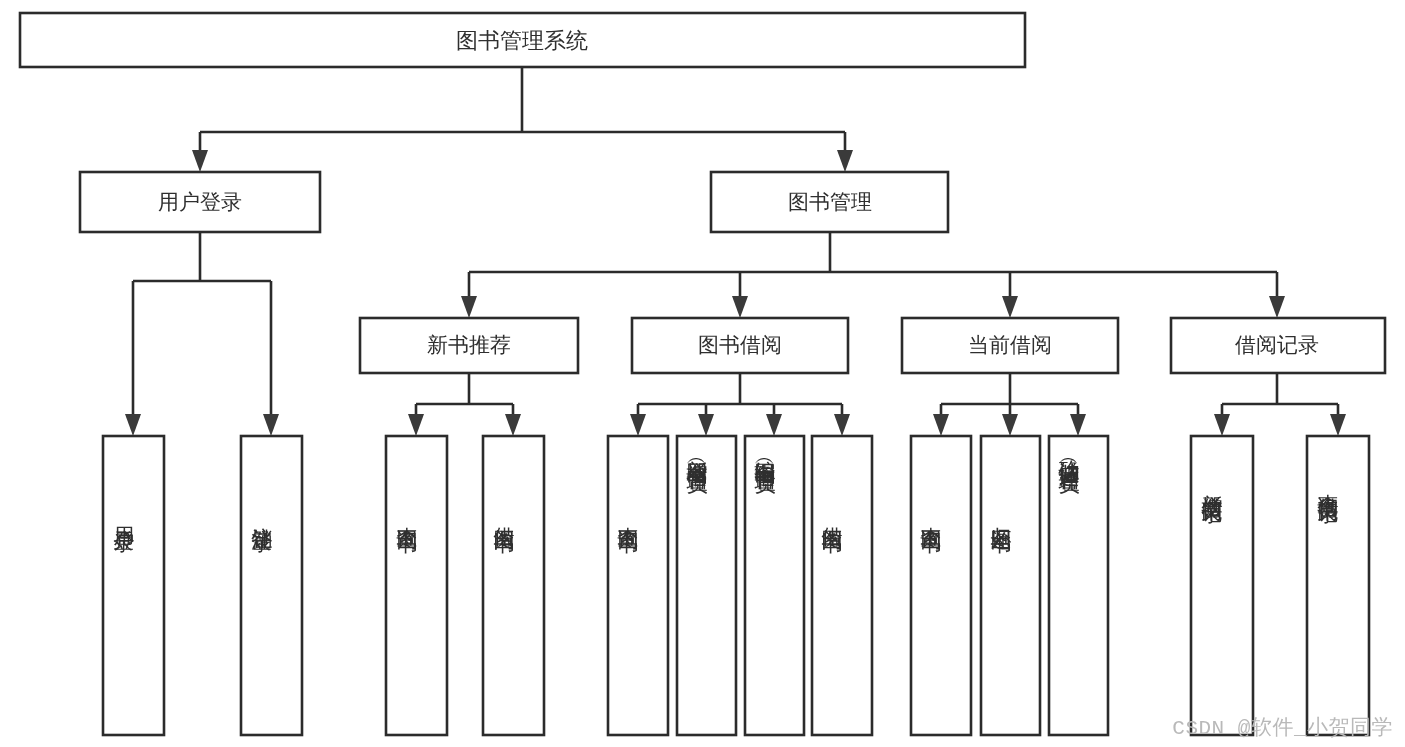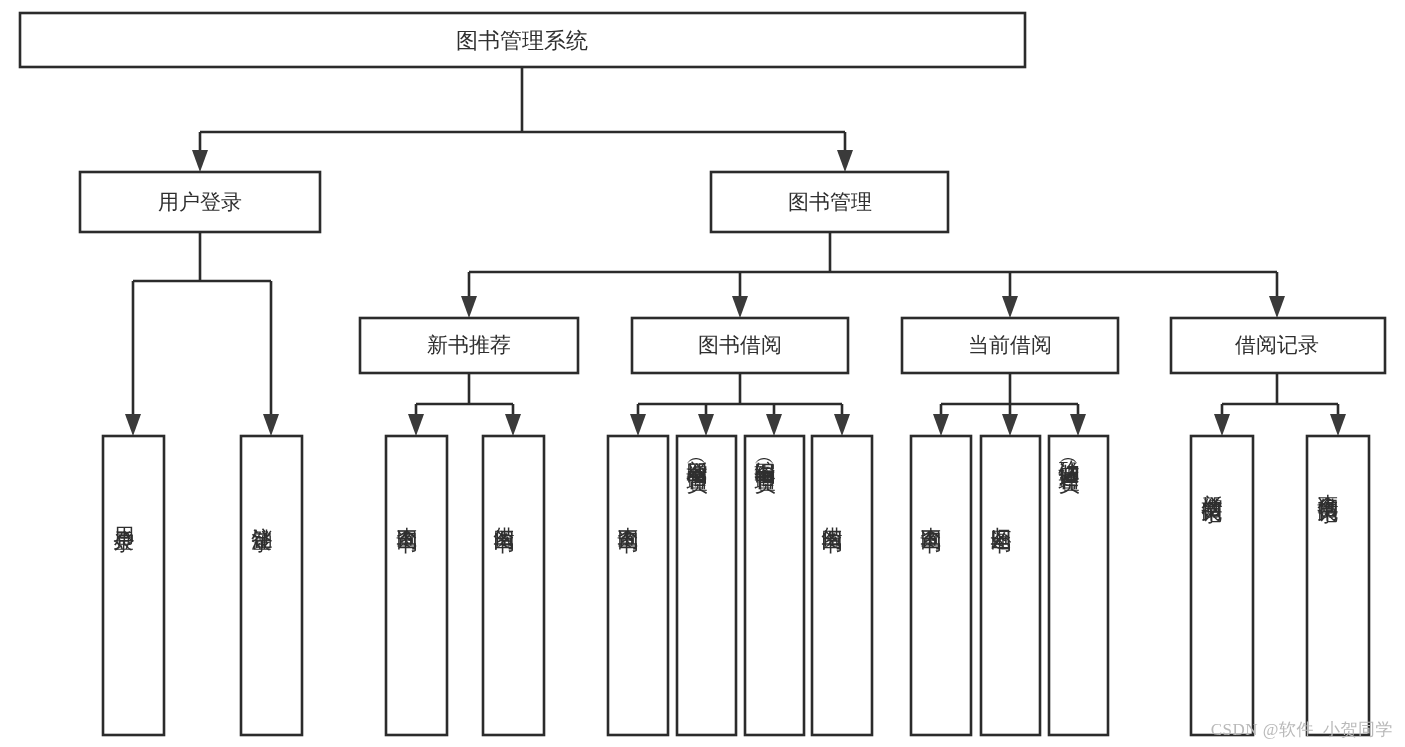--- a/index.html
+++ b/index.html
@@ -66,22 +66,22 @@
     color: #2f2f2f;
     letter-spacing: 2px;
     text-align: start;
     white-space: nowrap;
     pointer-events: none;
   }
   .watermark {
     position: absolute;
     right: 12px;
     bottom: 6px;
-    font-family: Liberation Serif, serif;
-    font-size: 17px;
+    font-family: Liberation Mono, monospace;
+    font-size: 21px;
     color: #b9b9b9;
     letter-spacing: 0.5px;
     white-space: nowrap;
     pointer-events: none;
   }
 </style>
 </head>
 <body>
 
 <div id="diagram-root">

